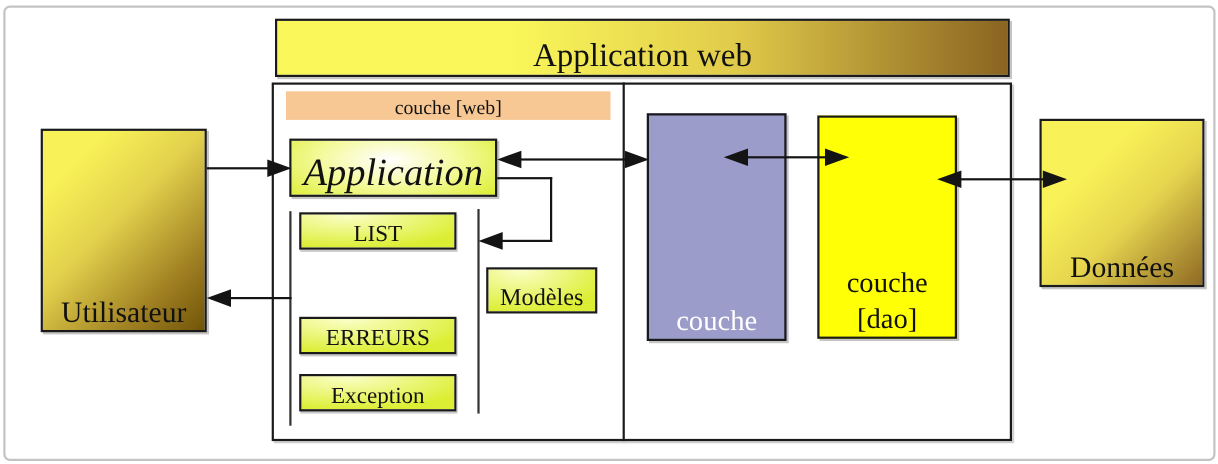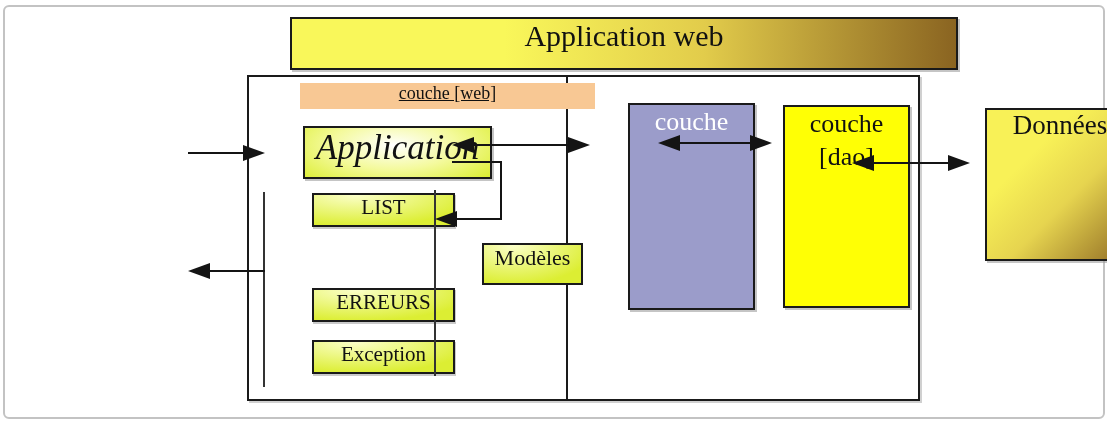--- a/index.html
+++ b/index.html
@@ -4,42 +4,42 @@
 <style>
   html,body{margin:0;padding:0;background:#ffffff;}
   #stage{
     position:relative;width:1107px;height:422px;background:#fff;overflow:hidden;
     font-family:"Liberation Serif","DejaVu Serif",serif;color:#111;
   }
   .frame{
     position:absolute;left:3px;top:5px;width:1098px;height:410px;
     border:2px solid #c3c3c3;border-radius:6px;background:#fff;
   }
-  .box{position:absolute;display:flex;align-items:flex-start;justify-content:center;
-       text-align:center;box-sizing:border-box;z-index:2;margin-left:40px;}
+  .box{position:absolute;display:flex;align-items:flex-end;justify-content:center;
+       text-align:center;box-sizing:border-box;z-index:2;}
   .bordered{border:2px solid #1a1a1a;}
   .shadowed{box-shadow:2px 2px 0 rgba(150,150,150,.55);}
 
   
   .banner{
     left:250px;top:17px;width:668px;height:53px;font-size:30px;
     background:linear-gradient(90deg,var(--banner-yellow,#f9f75a) 0%,var(--banner-yellow,#f9f75a) 32%,#e2cc4b 62%,var(--banner-brown,#8a6421) 100%);
   }
 
   
   .container{
     position:absolute;left:247px;top:75px;width:673px;height:326px;
     border:2px solid #1a1a1a;background:#fff;box-sizing:border-box;z-index:1;
     box-shadow:2px 2px 0 rgba(150,150,150,.45);
   }
   .divider{position:absolute;left:566px;top:75px;width:2px;height:326px;background:#1a1a1a;z-index:1;}
 
   
   .peach-bar{left:260px;top:83px;width:295px;height:26px;font-size:18px;
-    background:var(--peach,#f8c894);text-decoration:underline;}
+    background:var(--peach,#f8c894);}
   .app-box{
     left:263px;top:126px;width:189px;height:53px;font-size:35px;
     background:radial-gradient(ellipse 75% 110% at 48% 35%,#ffffff 0%,#f4fa9d 45%,var(--box-green,#dcee33) 90%);
     font-style:italic;
   }
   .view-box{
     left:272px;width:143px;height:34px;font-size:21px;
     background:radial-gradient(ellipse 130% 160% at 30% 0%,#fbffc9 0%,var(--box-green,#dcee33) 65%);
     border:2px solid #1a1a1a;box-shadow:1px 2px 0 rgba(150,150,150,.5);
   }
@@ -110,20 +110,23 @@
     <span>Exception</span>
   </div>
   <div class="box view-box" style="top:288px">
     <span>ERREURS</span>
   </div>
 
   <div class="box bordered modeles-box">
     <span>Modèles</span>
   </div>
 
+  <div class="box bordered shadowed utilisateur">
+    <span>Utilisateur</span>
+  </div>
 
   <div class="box bordered shadowed service-box">
     <span>
       <span>couche</span><br>
     </span>
   </div>
 
   <div class="box bordered shadowed dao-box">
     <span>
       <span>couche</span><br>

